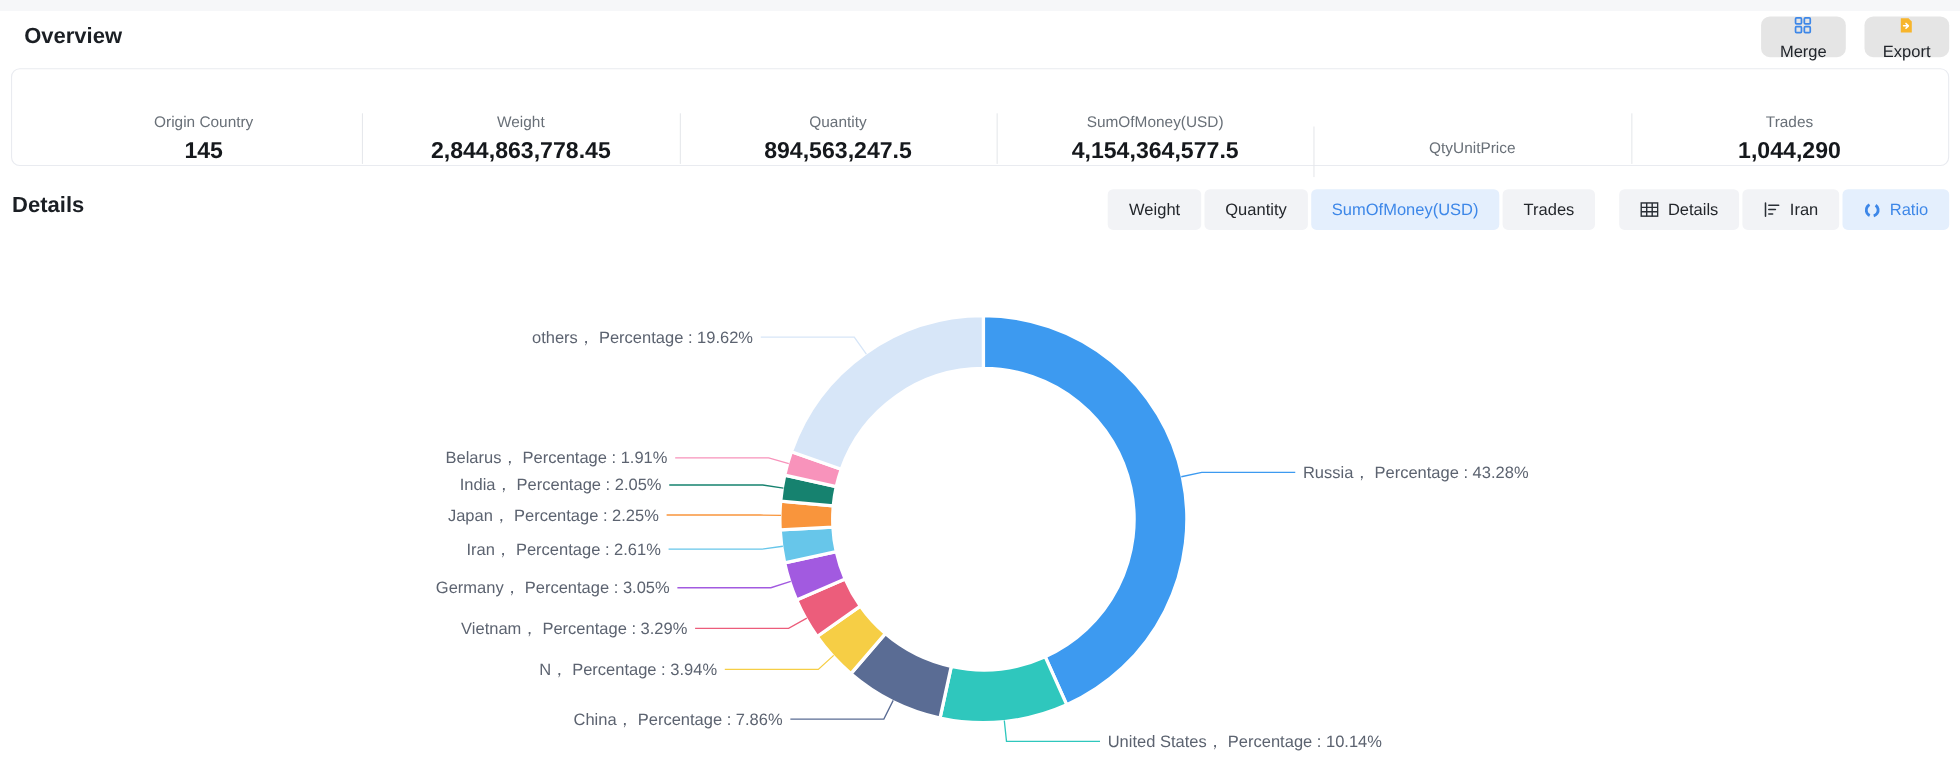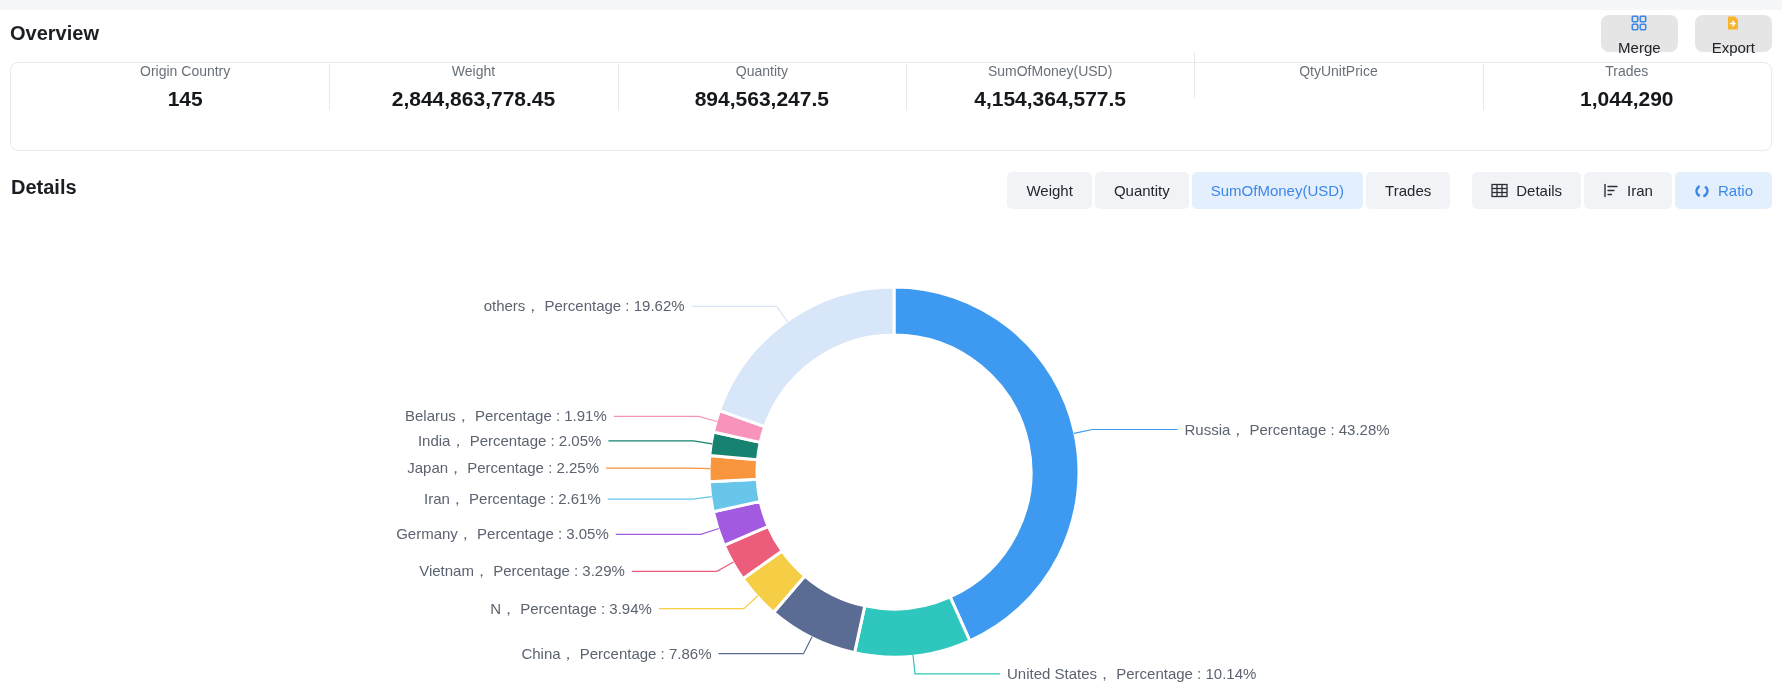--- a/index.html
+++ b/index.html
@@ -3,30 +3,30 @@
 <meta charset="utf-8">
 <style>
   html,body{margin:0;padding:0;background:#fff;}
   .page{position:relative;width:1782px;height:688px;background:#ffffff;overflow:hidden;
         font-family:"Liberation Sans",sans-serif;color:#1f2329;}
   .top-strip{position:absolute;top:0;left:0;right:0;height:10px;background:#f6f7f9;}
 
   
   .header-row{position:absolute;top:10px;left:10px;right:10px;height:46px;
               display:flex;align-items:center;justify-content:space-between;}
-  .page-title{font-size:20px;font-weight:700;color:#1b1f24;margin:0;}
+  .page-title{font-size:20px;font-weight:700;color:#1b1f24;margin:12px;}
   .header-actions{display:flex;gap:17px;}
   .hbtn{display:flex;align-items:center;gap:8px;height:37px;padding:0 17px;border:none;
         background:#e5e5e5;border-radius:8px;font-size:15px;color:#21252b;cursor:pointer;
         font-family:"Liberation Sans",sans-serif;flex-direction:column;}
   .hbtn .ic{display:flex;}
 
   
   .stats-card{position:absolute;top:62px;left:10px;right:10px;height:87px;background:#fff;
-              border:1px solid #e9ebf0;border-radius:8px;display:flex;align-items:flex-start;padding-left:30px;}
+              border:1px solid #e9ebf0;border-radius:8px;display:flex;align-items:flex-end;padding-left:30px;}
   .stat{flex:1;text-align:center;position:relative;}
   .stat + .stat::before{content:"";position:absolute;left:0;top:50%;transform:translateY(-50%);
               width:1px;height:46px;background:#e6e8ec;}
   .stat .lbl{font-size:14px;color:#697078;margin-bottom:8px;}
   .stat .val{font-size:21px;color:#15181c;font-weight:700;}
 
   
   .details-title{position:absolute;top:176px;left:11px;font-size:20px;font-weight:700;
               color:#1b1f24;margin:0;}
   .tab-groups{position:absolute;top:172px;right:10px;display:flex;gap:22px;}

